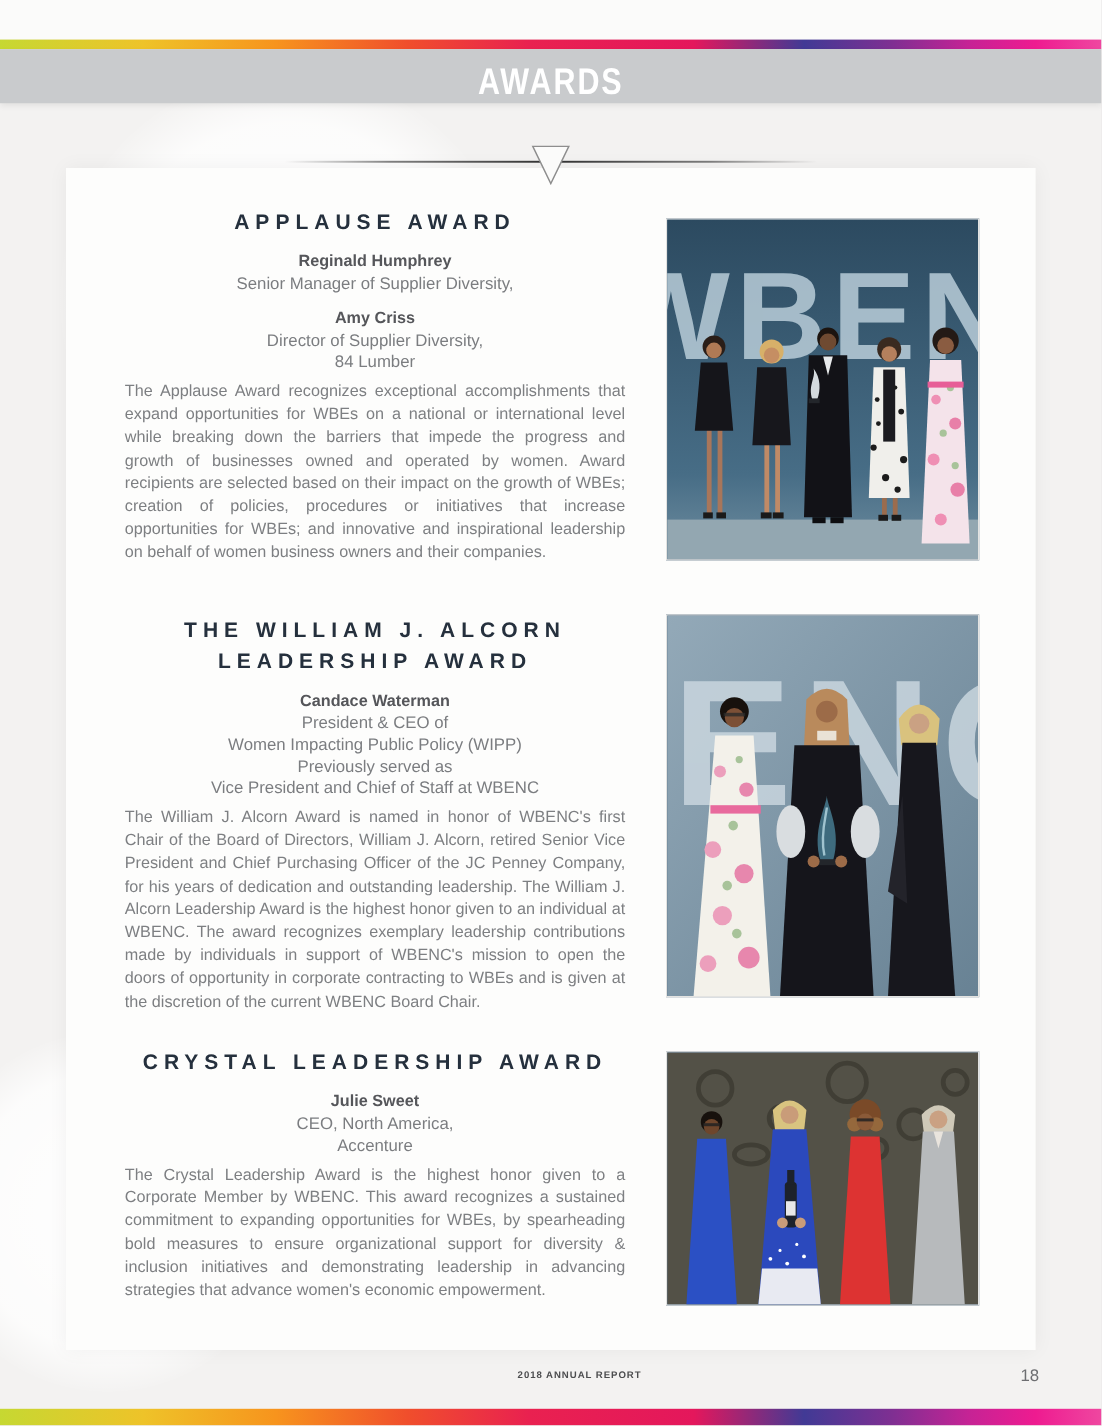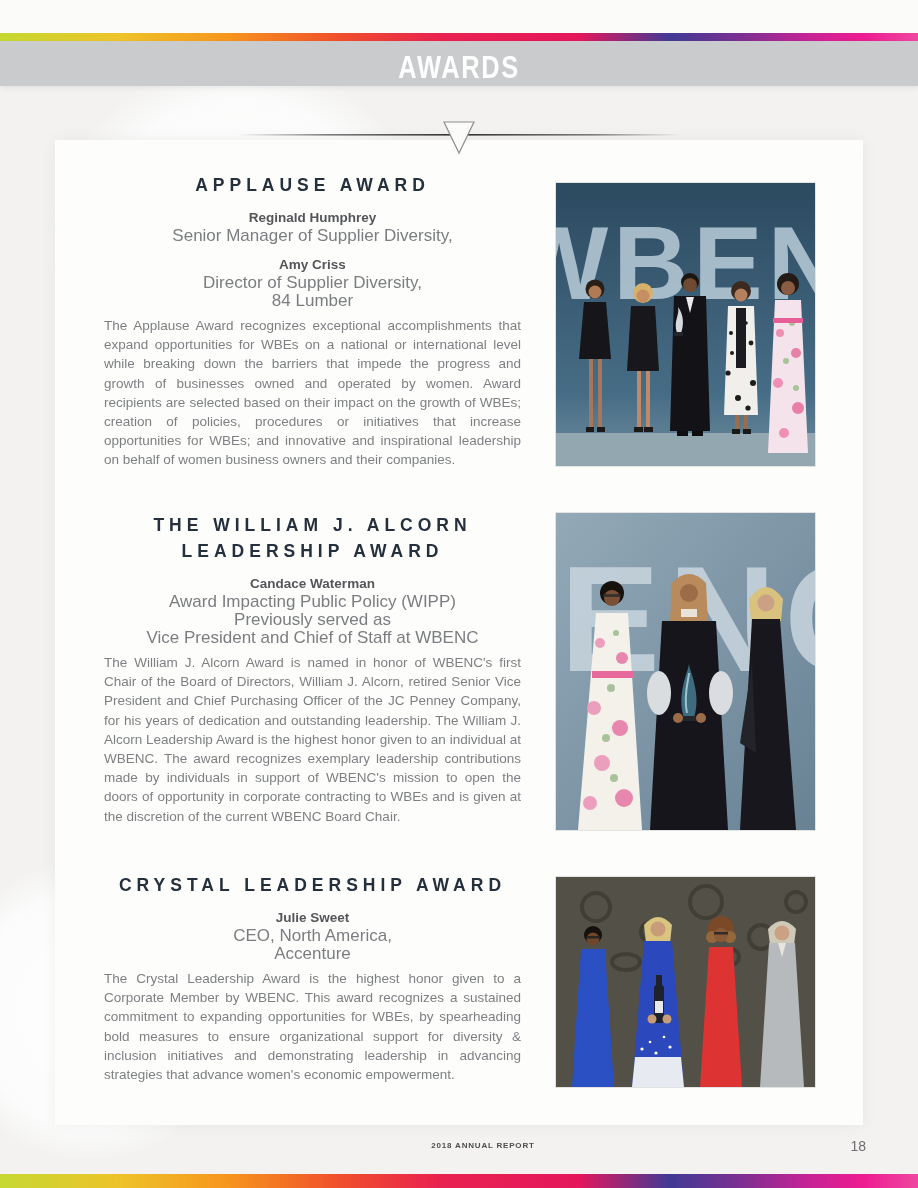--- a/index.html
+++ b/index.html
@@ -39,21 +39,21 @@
   .award-col{position:absolute;left:49px;width:417px;text-align:center;}
   .award-col.a0{top:32px;}
   .award-col.a1{top:372px;}
   .award-col.a2{top:732px;}
   .award-title{
     margin:0 0 6px 0;font-size:17.5px;font-weight:bold;letter-spacing:5px;
     color:#25303d;line-height:26px;
   }
   .recipient{margin-top:11px;}
   .recipient-name{font-size:13.5px;font-weight:bold;color:#55565a;line-height:18px;}
-  .recipient-role{font-size:17px;color:#7b7d80;line-height:18px;text-align:center;}
+  .recipient-role{font-size:14px;color:#7b7d80;line-height:18px;text-align:center;}
   .award-desc{
     margin-top:6px;font-size:13.5px;line-height:19.2px;color:#7d7f82;
     text-align:justify;
   }
   .photo{
     position:absolute;left:500px;border:1px solid #e3e3e1;background:#41607a;
   }
   .photo svg{display:block;}
   .photo.p0{top:42px;width:259px;height:283px;}
   .photo.p1{top:372px;width:259px;height:317px;}
@@ -174,21 +174,22 @@
             <circle cx="240" cy="205" r="3" fill="#a8c39a"></circle>
           <rect x="217" y="135" width="30" height="5" fill="#e75e97"></rect>
         </g>
       </svg>
     </div>
 
     <div class="award-col a1">
       <h2 class="award-title">THE WILLIAM J. ALCORN LEADERSHIP AWARD</h2>
       <div class="recipient">
         <div class="recipient-name">Candace Waterman</div>
-        <div class="recipient-role">Award Impacting Public Policy (WIPP)</div>
+        <div class="recipient-role">President &amp; CEO of</div>
+        <div class="recipient-role">Women Impacting Public Policy (WIPP)</div>
         <div class="recipient-role">Previously served as</div>
         <div class="recipient-role">Vice President and Chief of Staff at WBENC</div>
       </div>
       <p class="award-desc">The William J. Alcorn Award is named in honor of WBENC's first Chair of the Board of Directors, William J. Alcorn, retired Senior Vice President and Chief Purchasing Officer of the JC Penney Company, for his years of dedication and outstanding leadership. The William J. Alcorn Leadership Award is the highest honor given to an individual at WBENC. The award recognizes exemplary leadership contributions made by individuals in support of WBENC's mission to open the doors of opportunity in corporate contracting to WBEs and is given at the discretion of the current WBENC Board Chair.</p>
     </div>
 
     <div class="photo p1" aria-label="Three women on stage in front of a WBENC backdrop; woman at center in black holding a glass teardrop award">
       <svg viewBox="0 0 259 317" width="259" height="317">
         <defs>
           <linearGradient id="bg2" x1="0" y1="0" x2="1" y2="1">

